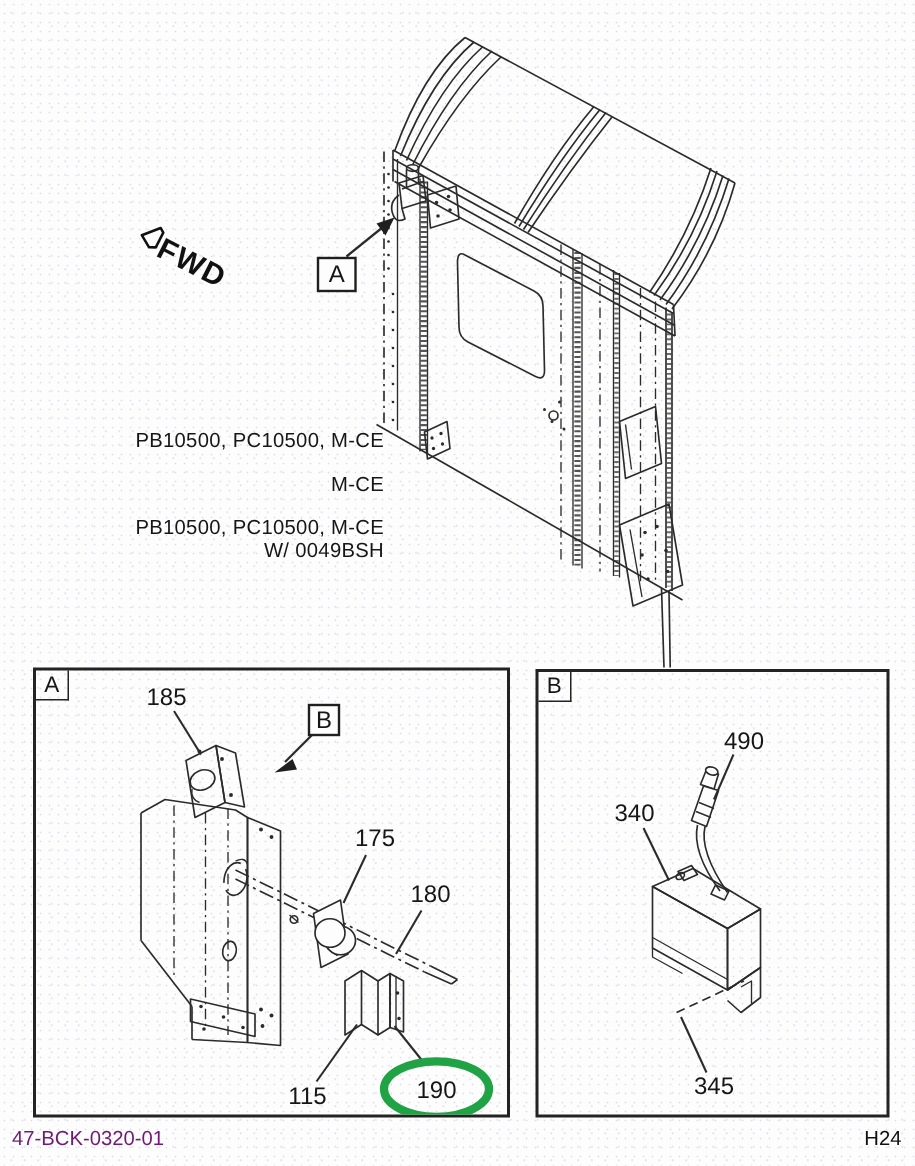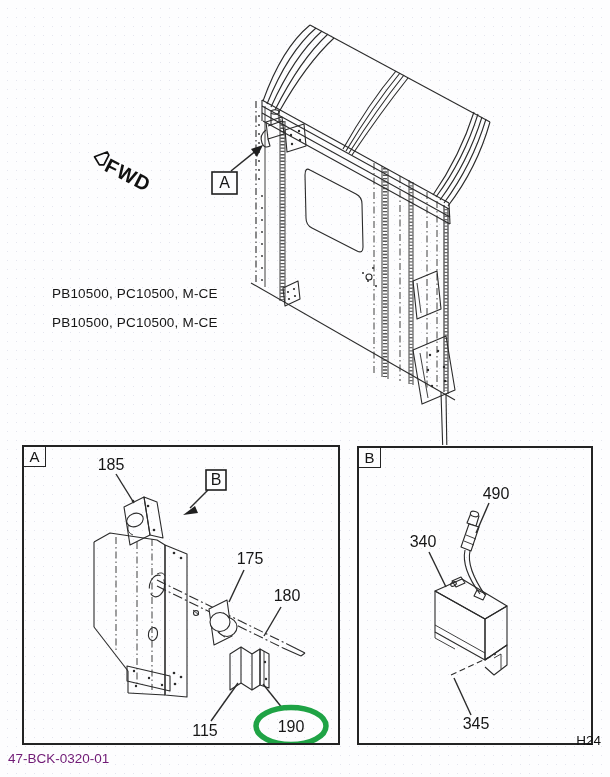--- a/index.html
+++ b/index.html
@@ -20,32 +20,32 @@
   .dashed{stroke-dasharray:6,3.5;}
   .zip{stroke-dasharray:1.4,1.9;stroke-width:4.2;opacity:.8;}
   .zipsm{stroke-dasharray:1.3,2;stroke-width:3;opacity:.7;}
   .dot{fill:#2b2b2b;stroke:none;}
   .whiteface{fill:#fdfdfe;stroke:#2b2b2b;stroke-width:1.1;stroke-linejoin:round;}
   .lbl{fill:#161616;font-family:"Liberation Sans",sans-serif;font-size:16px;}
   .lbl-mid{text-anchor:middle;}
   .callout-box{fill:#fdfdfe;stroke:#1f1f1f;stroke-width:1.6;}
   .arrowhead{fill:#1f1f1f;stroke:none;}
   .main-drawing{position:absolute;left:0;top:0;}
-  .notes{position:absolute;left:52px;top:286px;width:224px;text-align:left;
+  .notes{position:absolute;left:32px;top:286px;width:224px;text-align:right;
          font-size:13.5px;line-height:15px;color:#161616;letter-spacing:.2px;}
   .note-block{margin-bottom:14px;}
   .detail-box{position:absolute;border:2px solid #232323;background:transparent;}
   .detail-box.a{left:22px;top:445px;width:314px;height:296px;}
   .detail-box.b{left:357px;top:446px;width:232px;height:295px;}
   .corner-label{position:absolute;left:0;top:0;width:21px;height:19px;
     border-right:1.7px solid #232323;border-bottom:1.7px solid #232323;
     display:flex;align-items:center;justify-content:center;
     font-size:15px;color:#161616;background:transparent;}
   .footer-left{position:absolute;left:8px;top:751px;font-size:13.5px;color:#701a75;}
-  .footer-right{position:absolute;right:9px;top:733px;font-size:13.5px;color:#101010;}
+  .footer-right{position:absolute;right:9px;top:751px;font-size:13.5px;color:#101010;}
 </style>
 </head>
 <body>
 
 <svg class="main-drawing" width="610" height="445" viewBox="0 0 610 445">
 
   <g class="stroke">
     <path d="M310,25 L490,122"></path>
     <path d="M310,25 Q282,48 263,101"></path>
     <path d="M316,28 Q288,52 267,104"></path>
@@ -170,23 +170,25 @@
     <polygon points="-9,1 0,-9 3,-7 3,4 -1,6" style="fill:#fdfdfe;stroke:#111;stroke-width:1.7;stroke-linejoin:round"></polygon>
     <text x="5" y="9" style="font-weight:bold;font-size:20px;letter-spacing:1px;fill:#111;">FWD</text>
   </g>
 </svg>
 
 <div class="notes">
   <div class="note-block">
     <div>PB10500, PC10500, M-CE</div>
   </div>
   <div class="note-block">
+    <div>M-CE</div>
   </div>
   <div class="note-block">
     <div>PB10500, PC10500, M-CE</div>
+    <div>W/ 0049BSH</div>
   </div>
 </div>
 
 <div class="detail-box a">
   <div class="corner-label">A</div>
   <svg width="314" height="296" viewBox="0 0 314 296">
 
     <g class="stroke">
       <polygon points="100,60 120,50 126,88 106,98"></polygon>
       <polygon points="120,50 133,55 139,91 126,88"></polygon>

